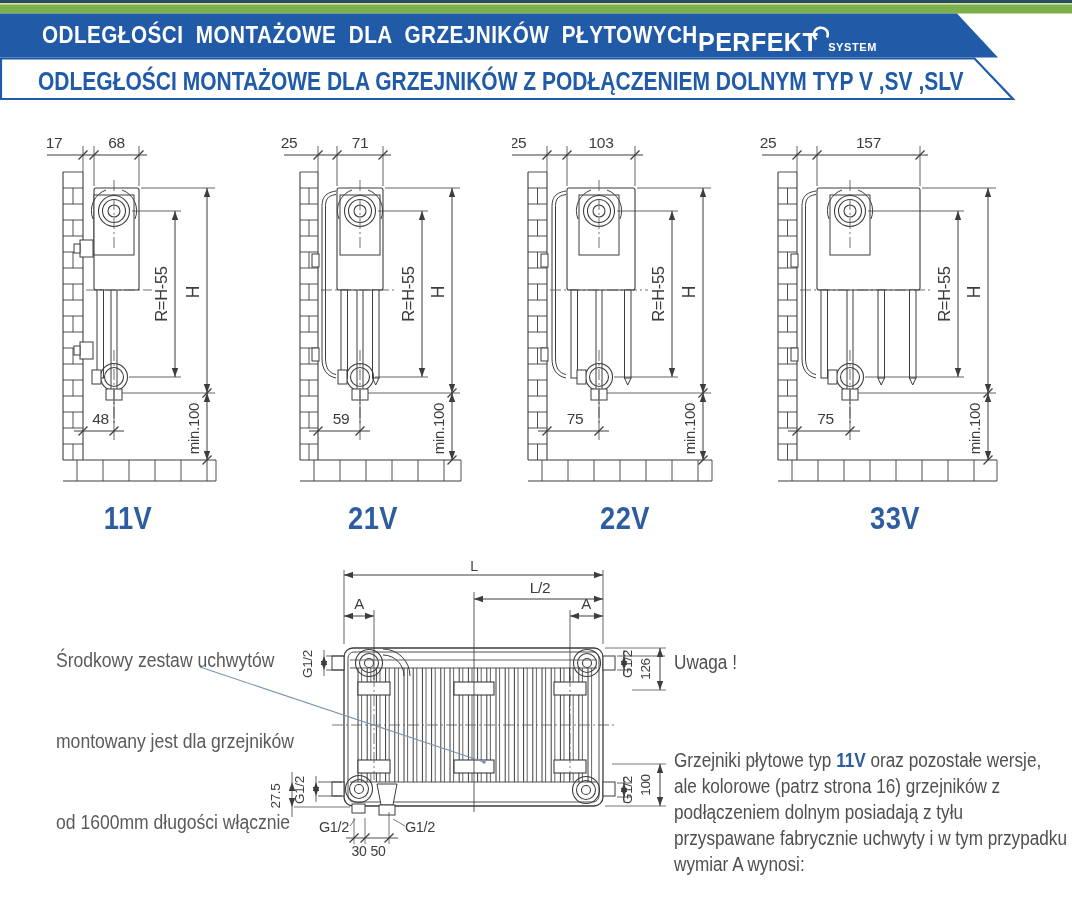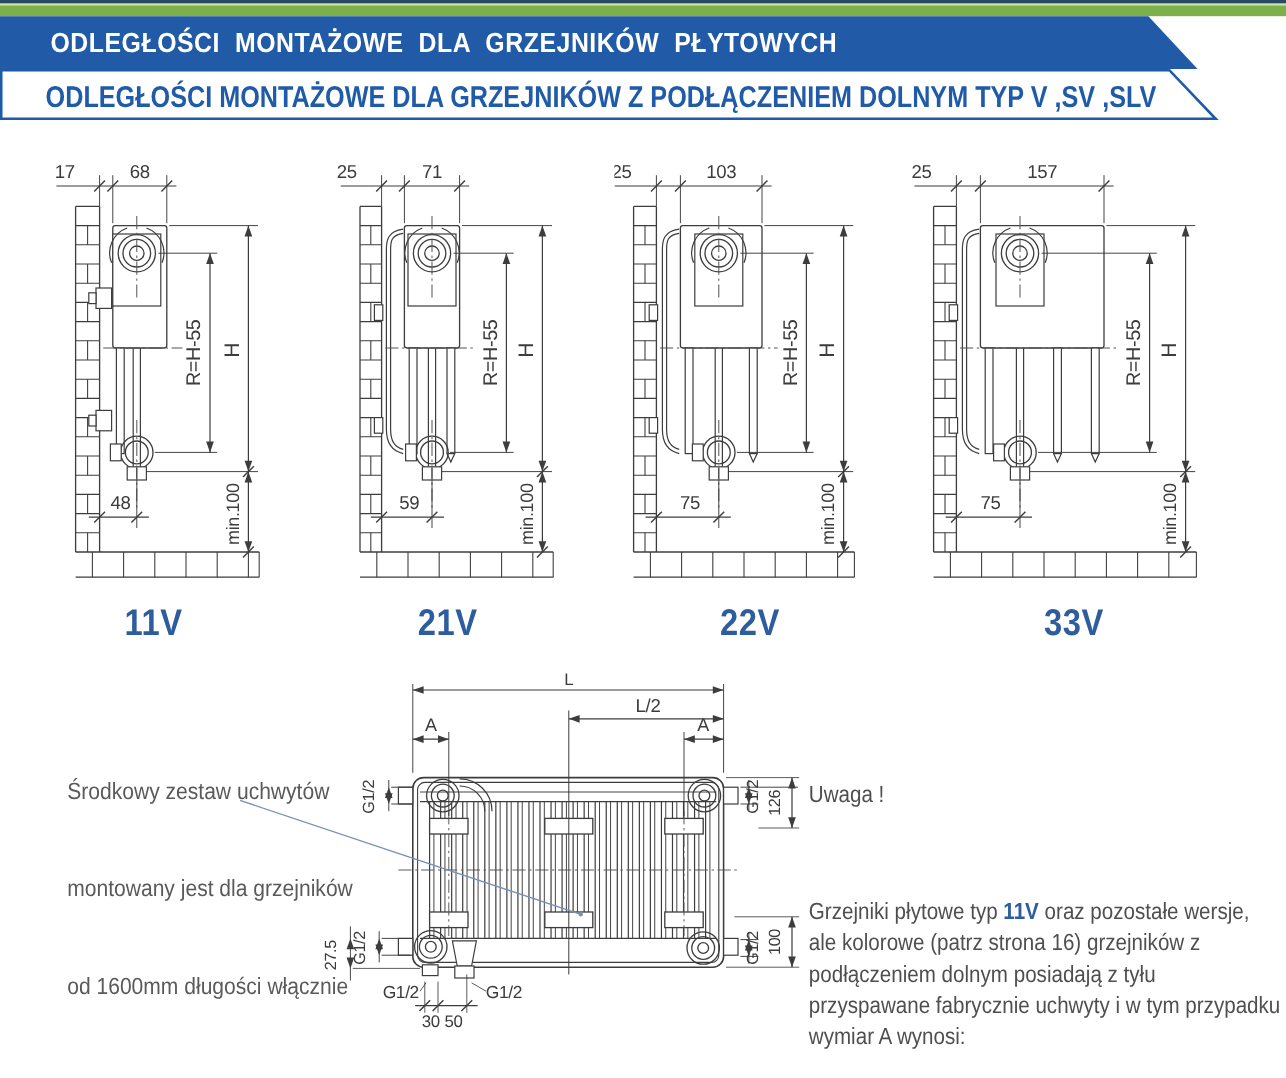--- a/index.html
+++ b/index.html
@@ -37,20 +37,27 @@
 <div class="page">
 
   <svg class="abs" style="left:0;top:0" width="1072" height="106">
     <rect x="0" y="0" width="1072" height="3" fill="#2a4a63"></rect>
     <rect x="0" y="3" width="1072" height="1.5" fill="#cfe3a8"></rect>
     <rect x="0" y="4.5" width="1072" height="9" fill="#7db04a"></rect>
     <polygon points="0,13.5 957,13.5 998,57.5 0,57.5" fill="#215aa6"></polygon>
     <path d="M1 99 L1013 99 L974.5 58.5 L1 58.5 Z" fill="#ffffff" stroke="#1f5ba8" stroke-width="2.2"></path>
   </svg>
   <div class="banner1-text">ODLEGŁOŚCI MONTAŻOWE DLA GRZEJNIKÓW PŁYTOWYCH</div>
+  <div class="brand">
+    <span class="brand-main">PERFEKT</span>
+    <svg class="brand-swirl" width="20" height="17" viewBox="0 0 20 17">
+      <path d="M4.5 15.5 A7 6.6 0 1 1 15 13.5" fill="none" stroke="#ffffff" stroke-width="2.6"></path>
+    </svg>
+    <span class="brand-sub">SYSTEM</span>
+  </div>
   <div class="banner2-text">ODLEGŁOŚCI MONTAŻOWE DLA GRZEJNIKÓW Z PODŁĄCZENIEM DOLNYM TYP V ,SV ,SLV</div>
 
   <div id="diagram-host">
       <svg width="240" height="358" class="abs" style="left:22px;top:128px">
         <line x1="41" y1="44" x2="41" y2="332" stroke="#3d3d3d" stroke-width="1.1" stroke-dasharray="none"></line>
         <line x1="61" y1="44" x2="61" y2="332" stroke="#3d3d3d" stroke-width="1.1" stroke-dasharray="none"></line>
         <line x1="41" y1="44" x2="61" y2="44" stroke="#3d3d3d" stroke-width="0.9" stroke-dasharray="none"></line>
         <line x1="41" y1="60" x2="61" y2="60" stroke="#3d3d3d" stroke-width="0.9" stroke-dasharray="none"></line>
         <line x1="51" y1="60" x2="51" y2="76" stroke="#3d3d3d" stroke-width="0.9" stroke-dasharray="none"></line>
         <line x1="41" y1="76" x2="61" y2="76" stroke="#3d3d3d" stroke-width="0.9" stroke-dasharray="none"></line>

